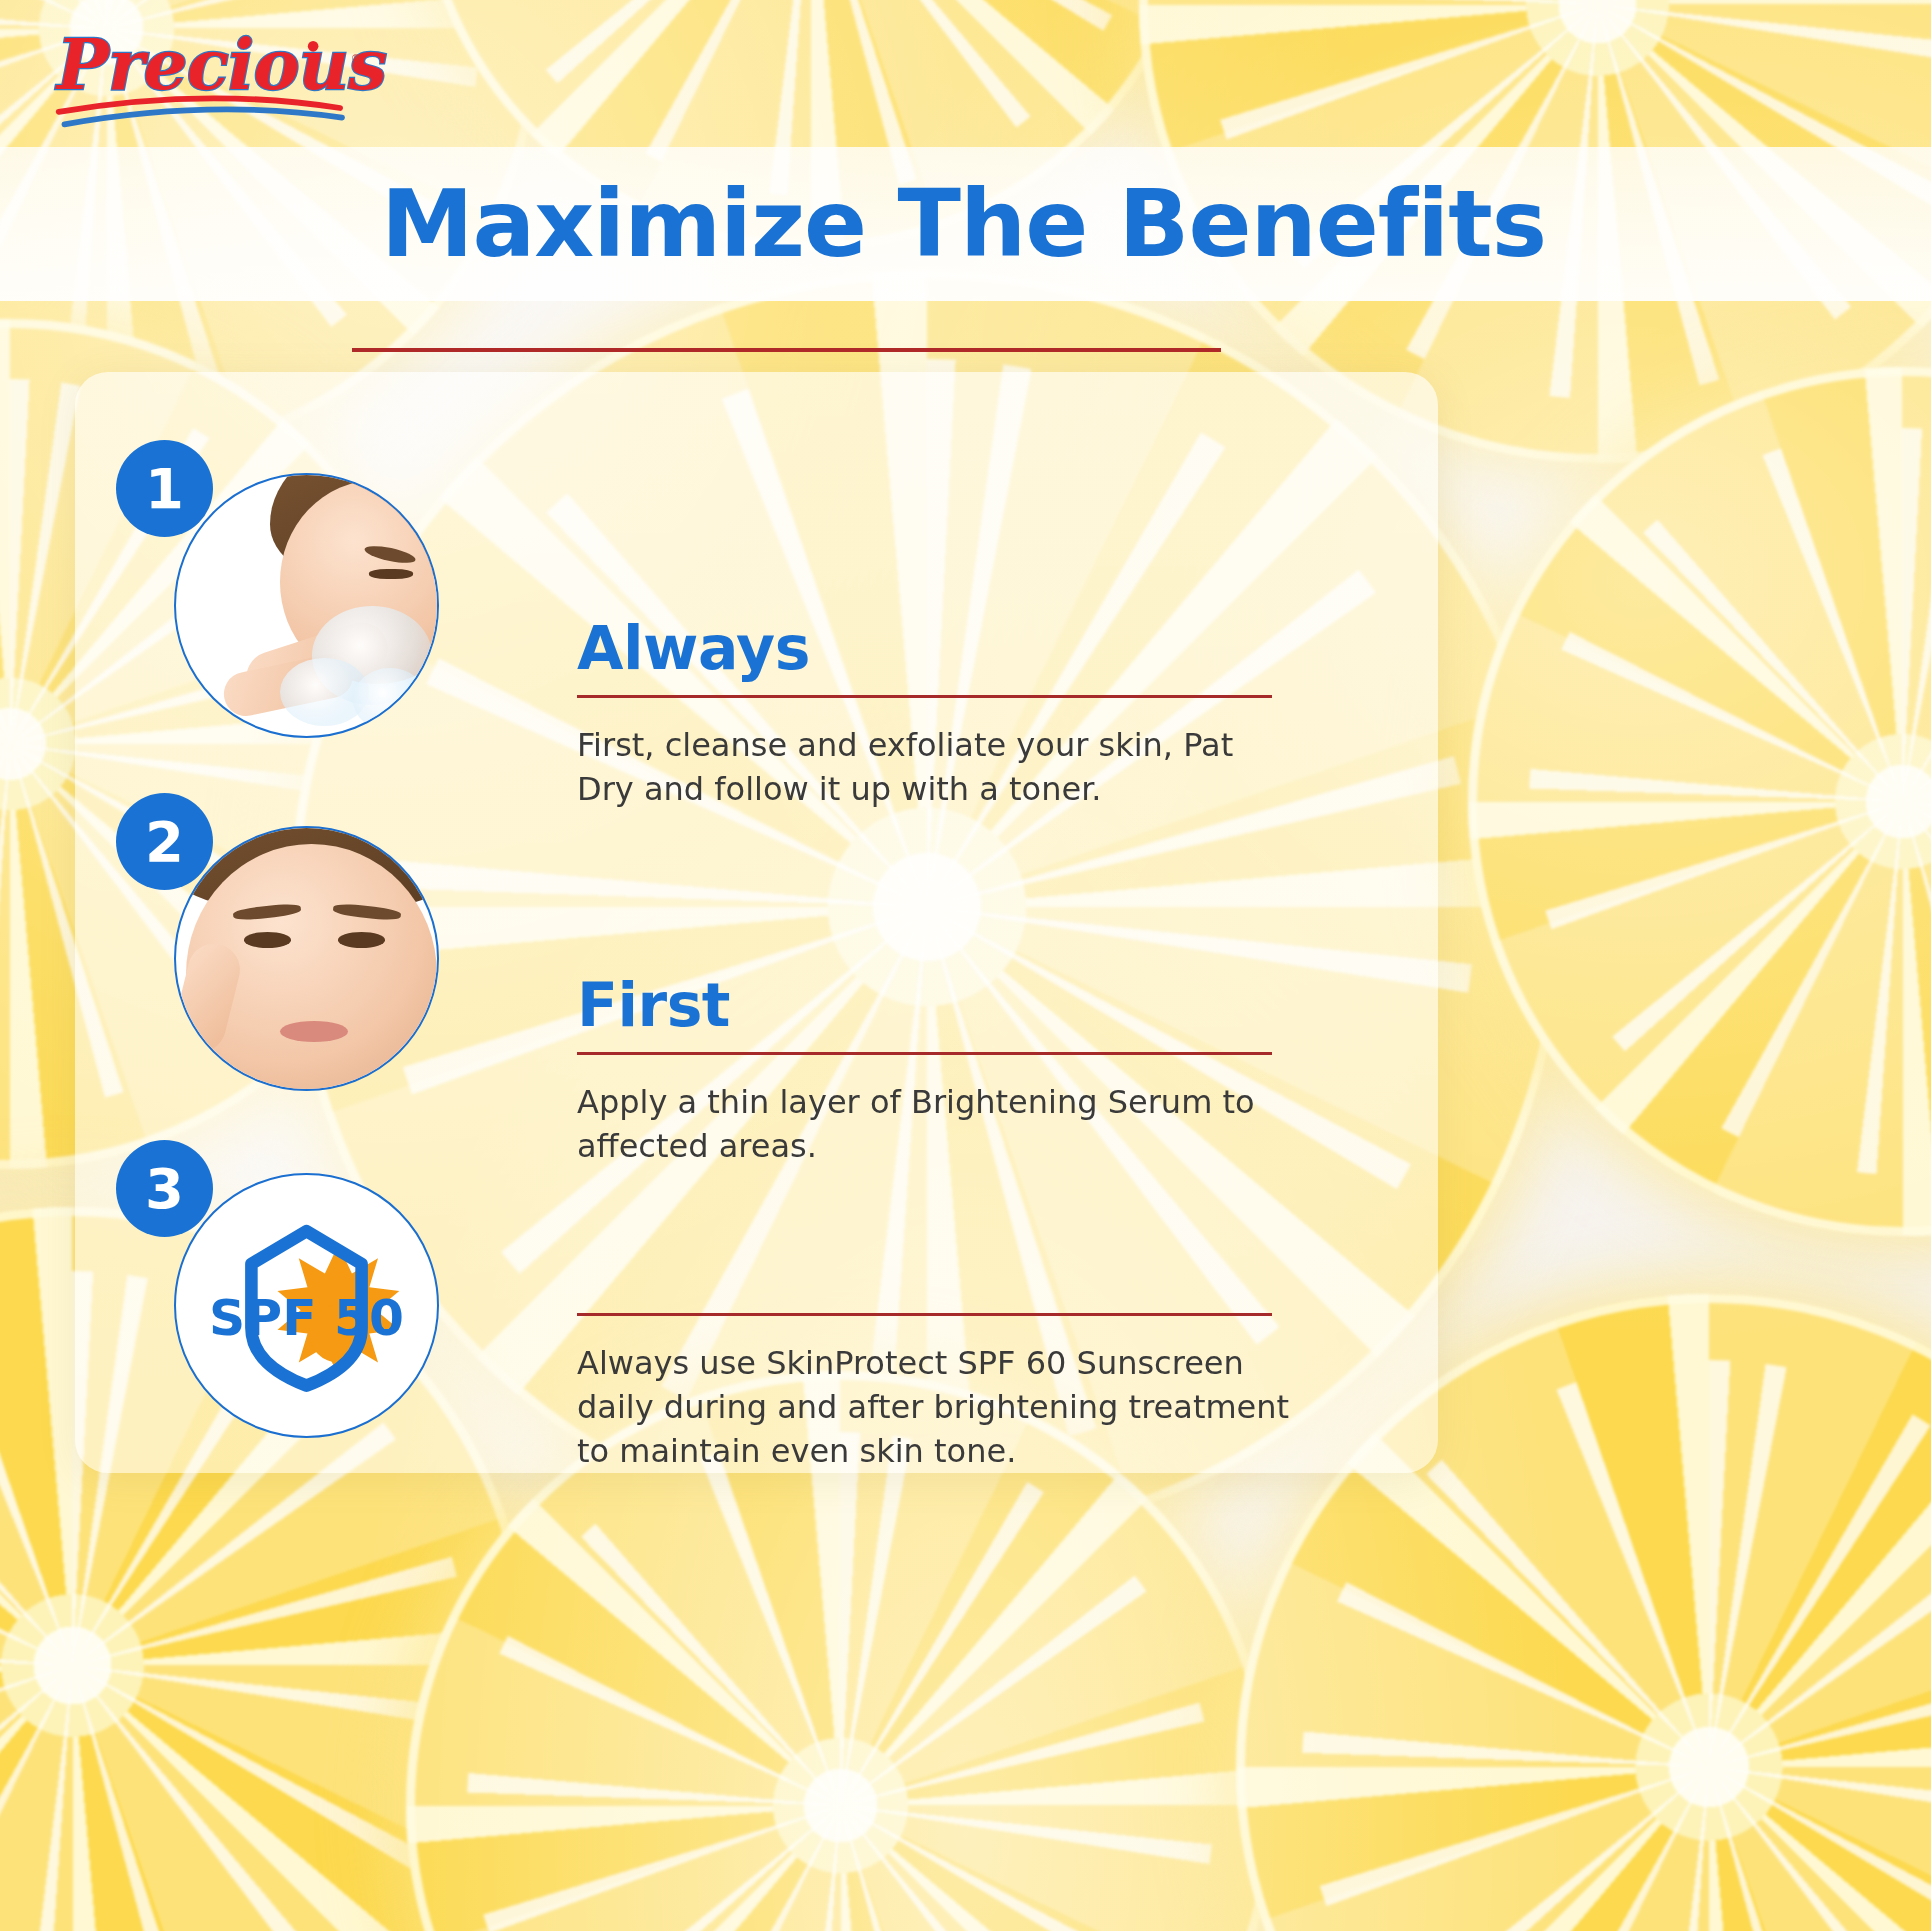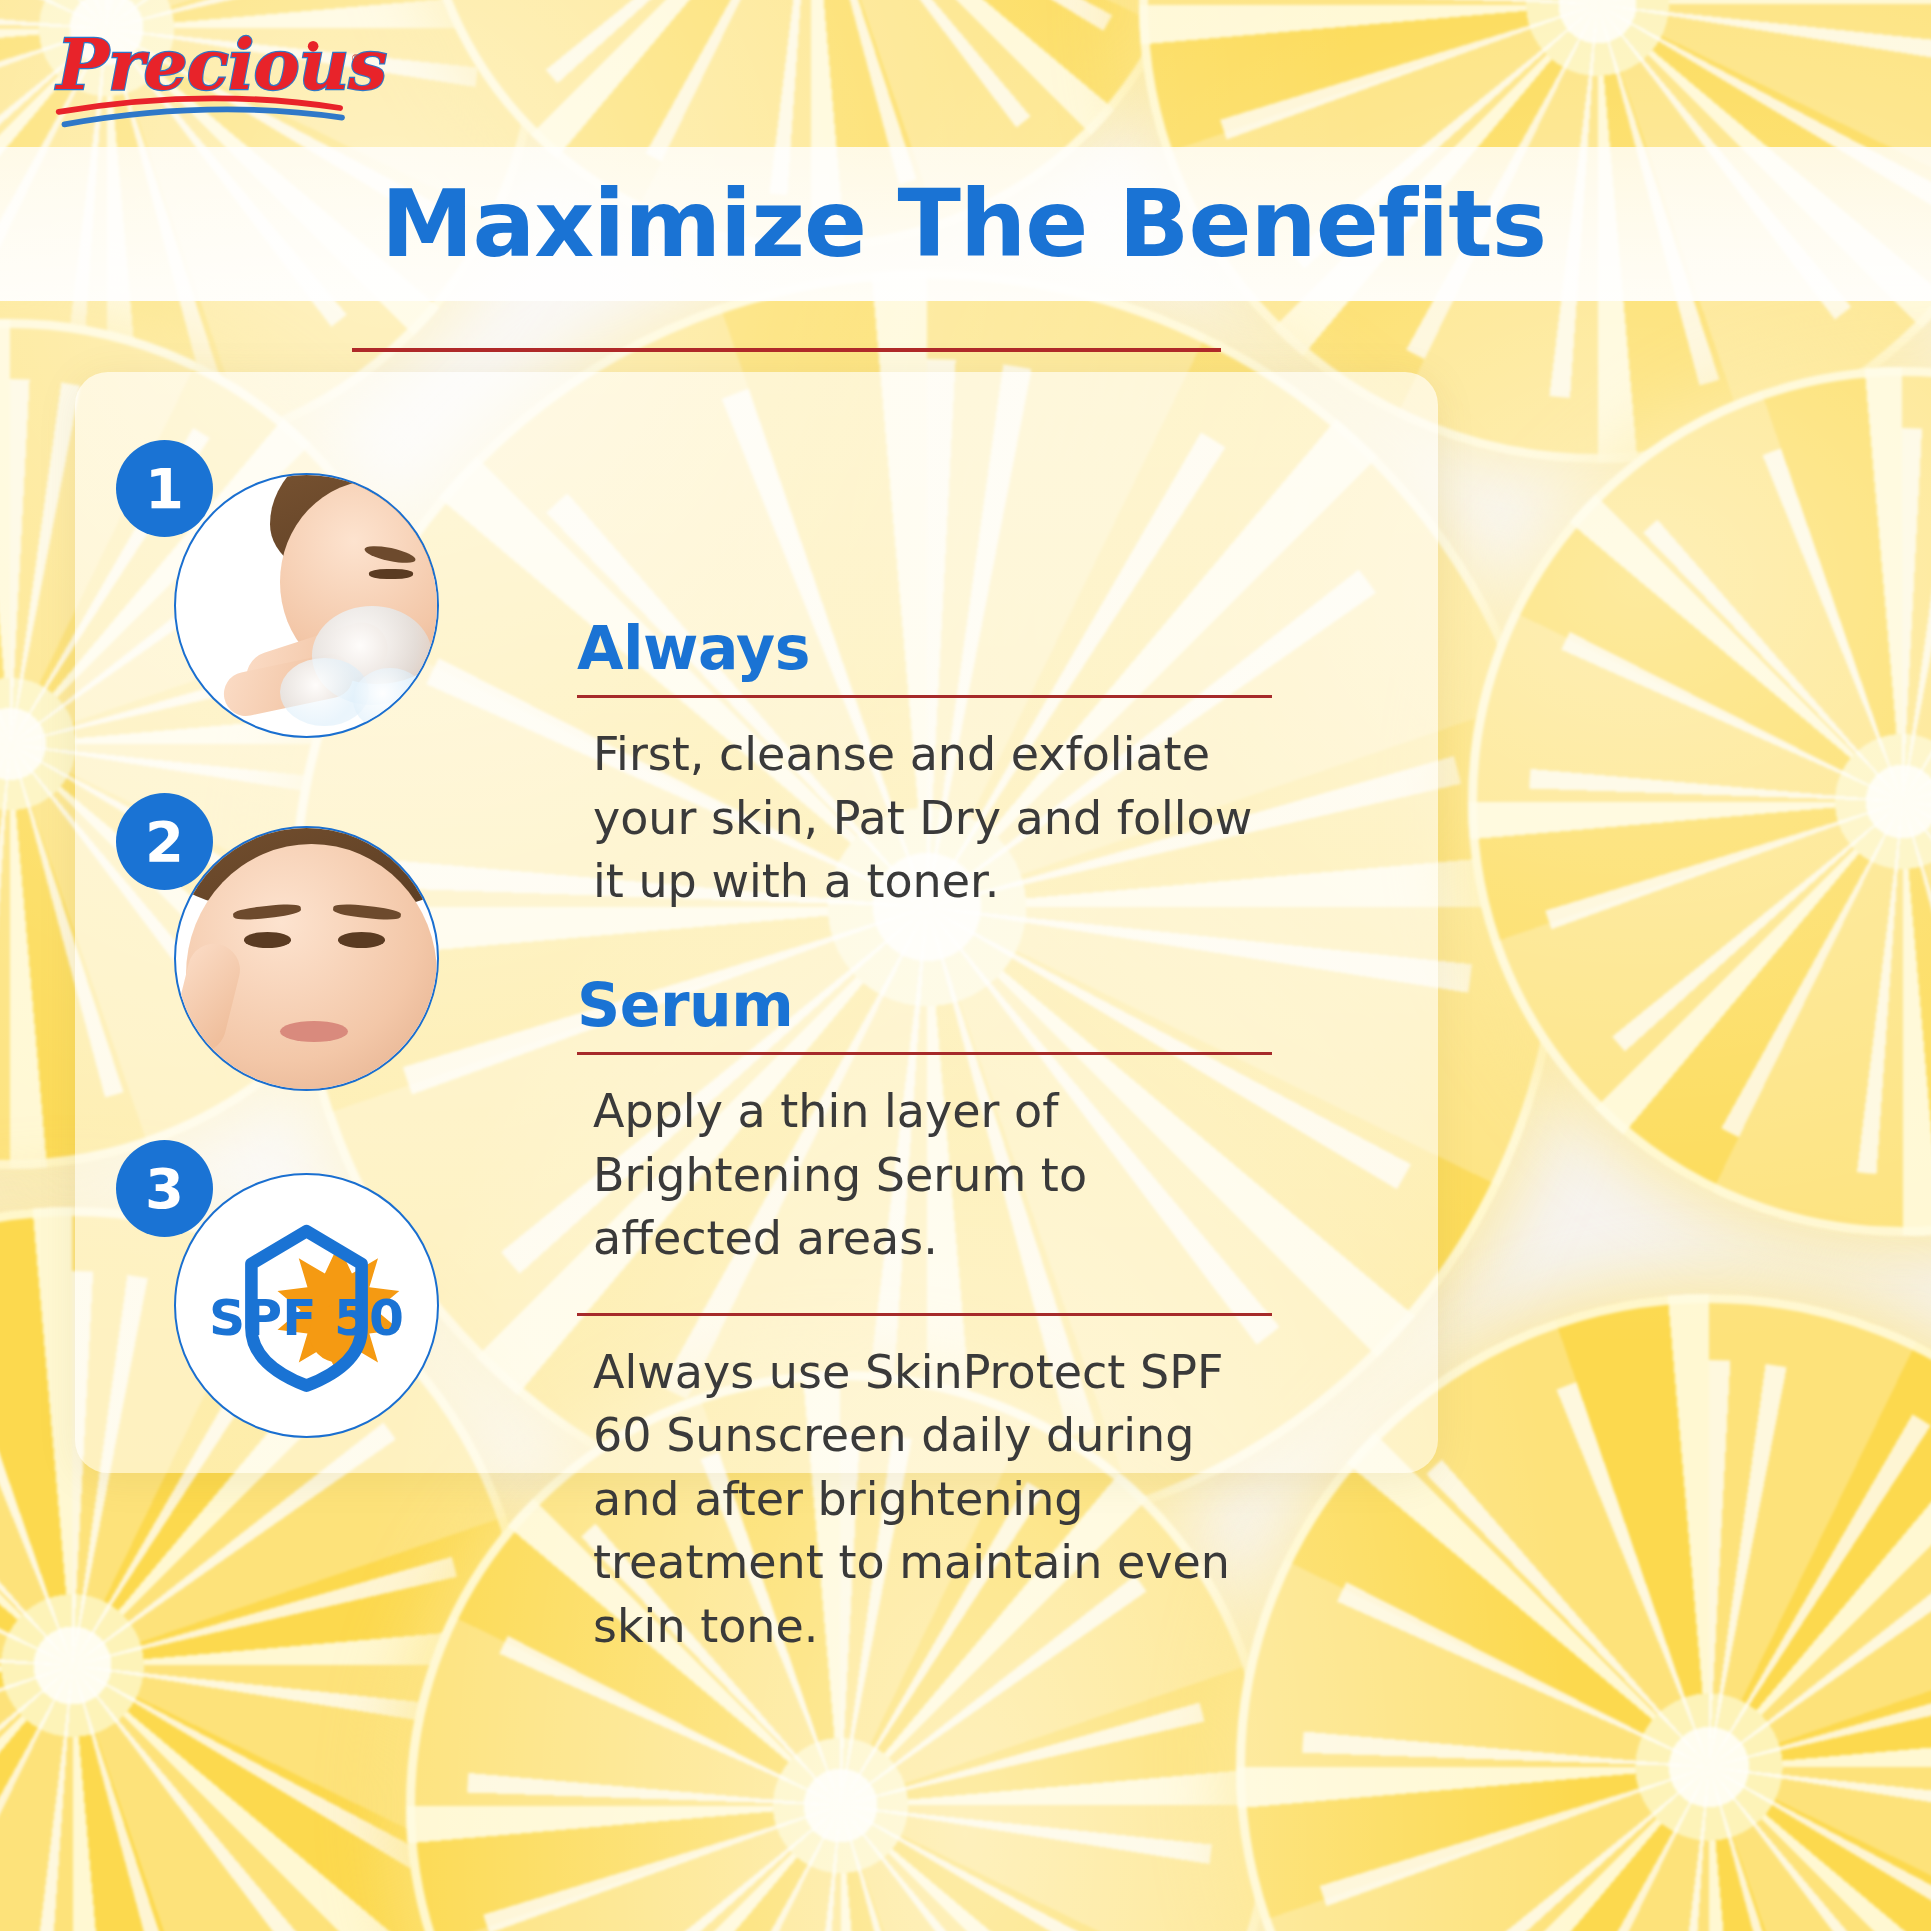--- a/index.html
+++ b/index.html
@@ -59,22 +59,22 @@
   .media{position:absolute;left:174px;width:261px;height:261px;}
   .photo{position:absolute;left:0;top:0;width:261px;height:261px;border-radius:50%;
      border:2.9px solid #1a6fd0;overflow:hidden;background:#fff;}
   .badge{position:absolute;left:-58px;top:-33px;width:97px;height:97px;border-radius:50%;
      background:#1a73d4;color:#fff;display:flex;align-items:center;justify-content:center;
      font-family:"DejaVu Sans", sans-serif;font-weight:700;font-size:56px;z-index:4;}
   .txt{position:absolute;left:577px;width:714px;}
   .head{font-family:"DejaVu Sans", sans-serif;font-weight:700;font-size:60px;
      color:#1a73d4;line-height:1;margin:0 0 17.4px 0;letter-spacing:-0.5px;}
   .rule{width:695px;height:2.9px;background:#a62a2a;margin-bottom:25px;}
-  .body{font-family:"DejaVu Sans", sans-serif;font-size:46px;color:#3a3a3a;
-     line-height:1.38;margin:16px;}
+  .body{font-family:"DejaVu Sans", sans-serif;font-size:32px;color:#3a3a3a;
+     line-height:1.38;margin:0;}
 
   
   .face{position:absolute;inset:0;}
   .skin{position:absolute;border-radius:50%;background:
      radial-gradient(circle at 38% 30%, #fde3cf, #f3c7a8 58%, #e0a985 100%);}
   .hair{position:absolute;border-radius:50% 50% 40% 40%/60% 60% 40% 40%;
      background:linear-gradient(160deg,#7b5533,#5a3c22);}
   .brow{position:absolute;border-radius:50%;background:#6d4a2d;}
   .eye{position:absolute;border-radius:50%;background:#5a3b22;}
   .lip{position:absolute;border-radius:50%;background:#d98a7d;}
@@ -154,21 +154,21 @@
         <div class="brow" style="left:60%;top:30%;width:26%;height:4.5%;border-radius:40%;transform:rotate(6deg);"></div>
         <div class="eye" style="left:26%;top:40%;width:18%;height:6%;"></div>
         <div class="eye" style="left:62%;top:40%;width:18%;height:6%;"></div>
         <div class="lip" style="left:40%;top:74%;width:26%;height:8%;"></div>
         <div class="finger" style="left:2%;top:44%;width:20%;height:42%;transform:rotate(14deg);"></div>
       </div>
     </div>
     <div class="badge">2</div>
   </div>
   <div class="txt" style="top:975px;">
-    <div class="head">Serum</div>
+    <div class="head">First</div>
     <div class="rule"></div>
     <p class="body">Apply a thin layer of Brightening Serum to affected areas.</p>
   </div>
 </div>
 
 <div class="step" style="top:0">
   <div class="media" style="top:1173px;">
     <div class="spf-wrap">
       <svg viewBox="0 0 270 270">
         <g>

